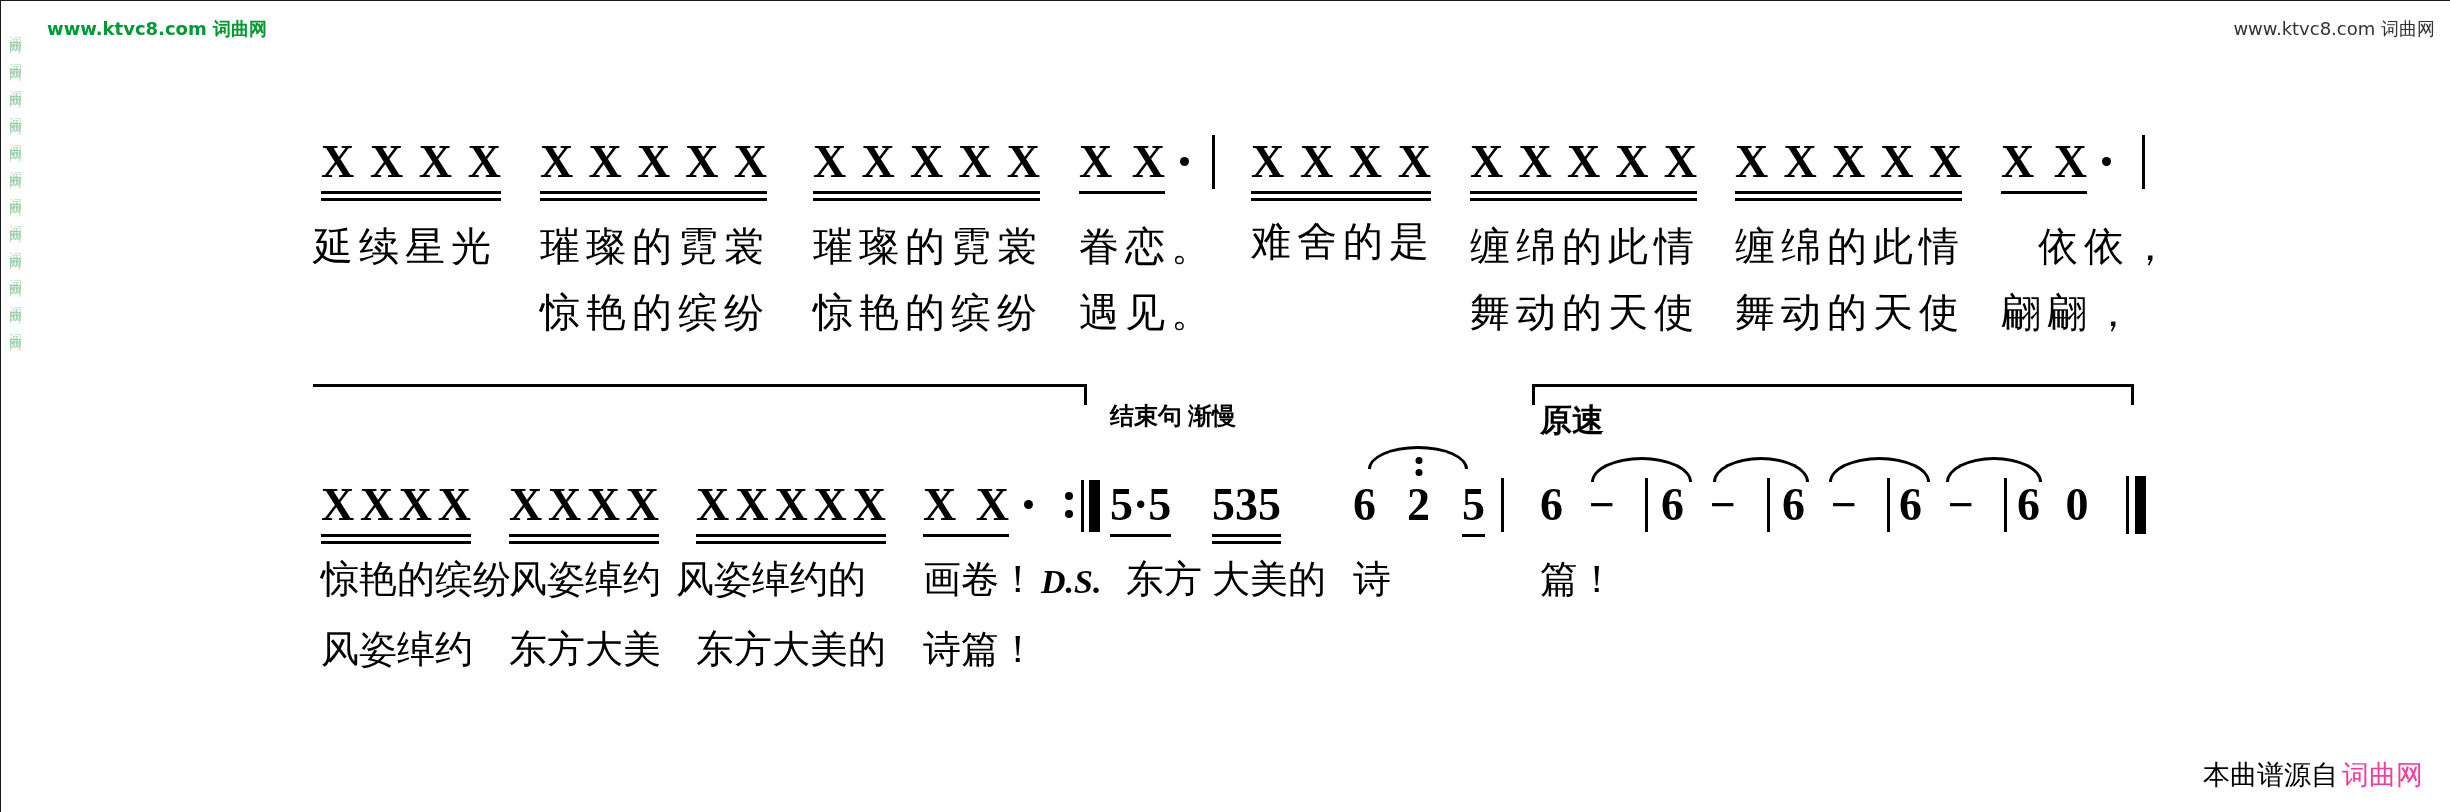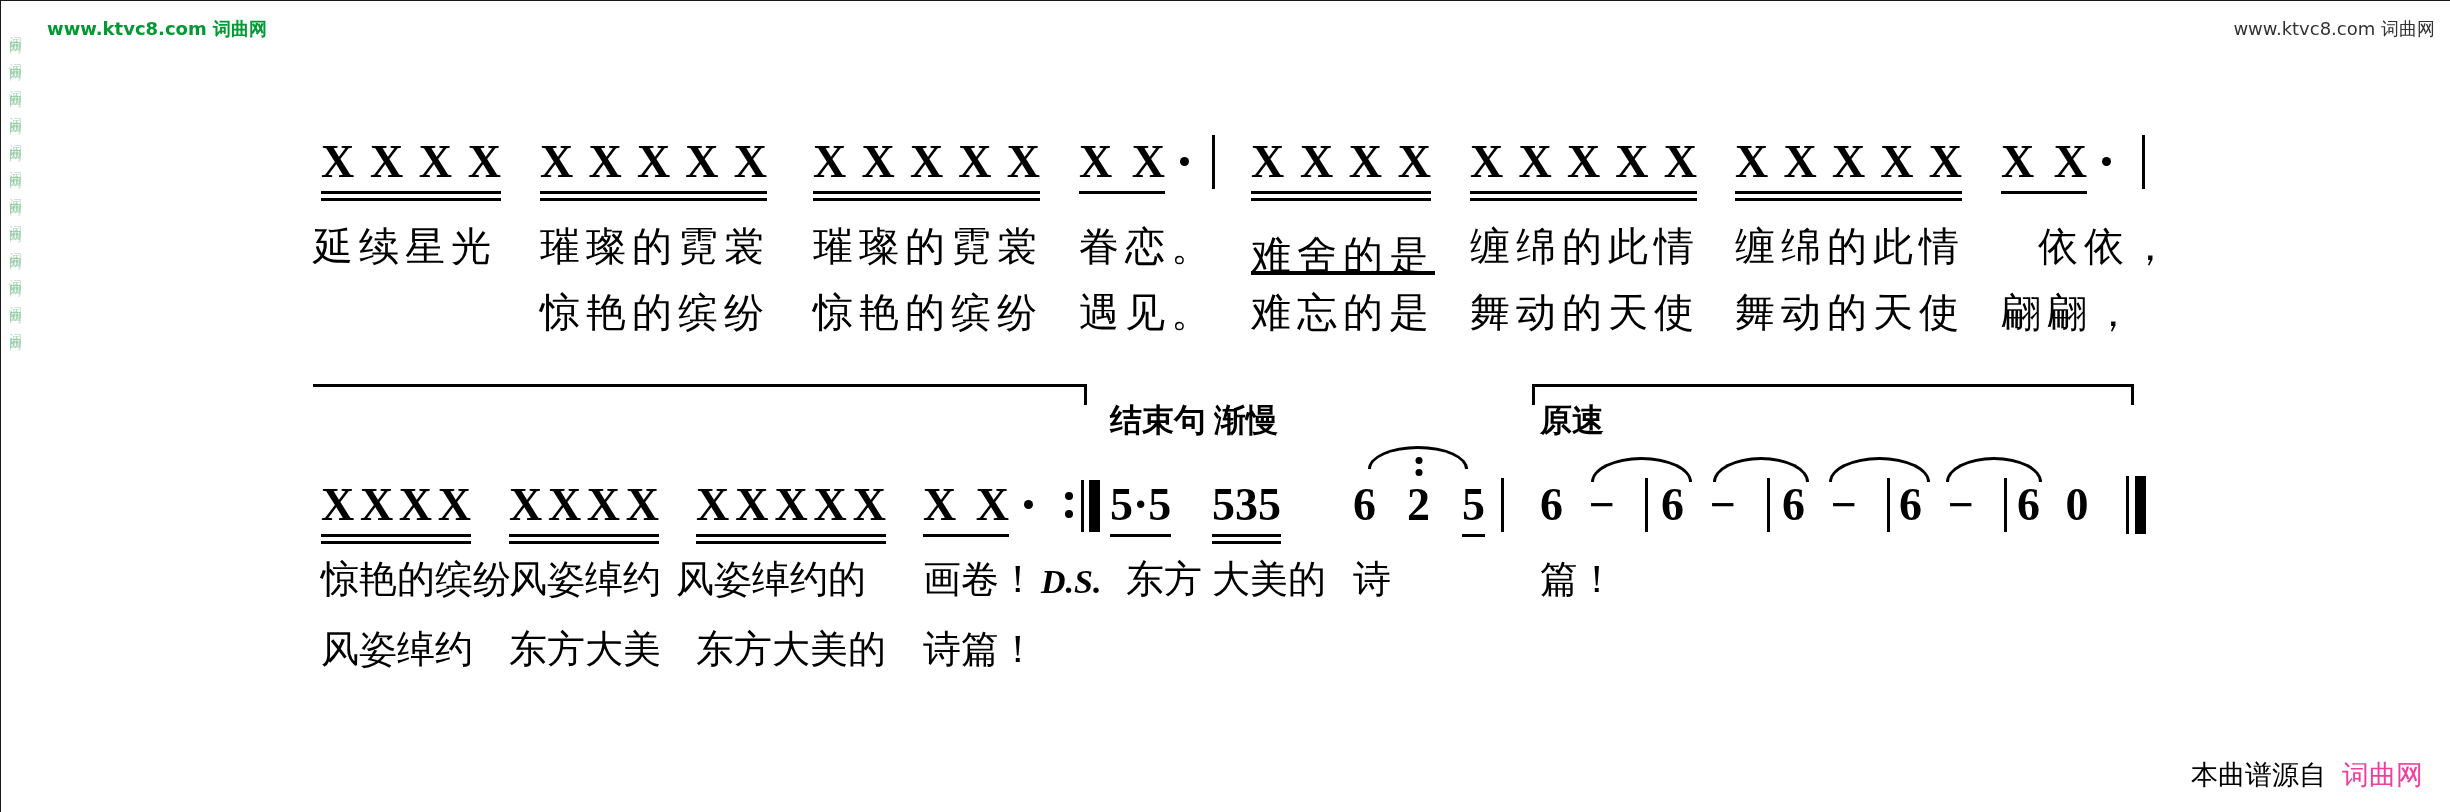--- a/index.html
+++ b/index.html
@@ -17,21 +17,21 @@
 .numgroup{font-weight:bold;font-size:46px;line-height:1;height:48px;word-spacing:14px;white-space:nowrap}
 .ndot{position:absolute;width:7px;height:7px;border-radius:50%;background:#000;left:50%;transform:translateX(-50%)}
 .rdot{border-radius:50%;background:#000}
 .bar{background:#000}
 .bracket{border-top:3px solid #000;height:0}
 .tick{position:absolute;top:0;width:3px;height:18px;background:#000}
 .arc{border:3px solid #000;border-bottom:none;border-radius:50% 50% 0 0 / 100% 100% 0 0}
 .slabel{white-space:nowrap;line-height:1.1}
 .lyric{white-space:nowrap;line-height:1.1}
 .footer{position:absolute;right:28px;bottom:20px;font-size:27px;white-space:nowrap}
-.footer .site{margin-left:16px;cursor:pointer}
+.footer .site{margin-left:4px;cursor:pointer}
 </style>
 </head>
 <body>
 
 <div class="page">
   <div class="hdr hdr-left" style="color: rgb(0, 153, 51);">www.ktvc8.com 词曲网</div>
   <div class="hdr hdr-right" style="color: rgb(51, 51, 51);">www.ktvc8.com 词曲网</div>
   <div class="watermark" id="wm" style="color: rgba(90, 175, 115, 0.4);">词曲网 词曲网 词曲网 词曲网 词曲网 词曲网 词曲网 词曲网 词曲网 词曲网 词曲网 词曲网 </div>
   <div id="score">
       <div class="xgroup" style="left: 320px; top: 138px; width: 180px;">
@@ -157,35 +157,34 @@
       </div>
       <div class="bracket" style="left: 1531px; top: 383px; width: 602px; height: 0px;">
         <i class="tick" style="left: 0px;"></i>
         <i class="tick" style="right: 0px;"></i>
       </div>
       <div class="arc" style="left: 1367px; top: 445px; width: 94px; height: 20px;"></div>
       <div class="arc" style="left: 1590px; top: 456px; width: 95px; height: 22px;"></div>
       <div class="arc" style="left: 1712px; top: 456px; width: 90px; height: 22px;"></div>
       <div class="arc" style="left: 1828px; top: 456px; width: 95px; height: 22px;"></div>
       <div class="arc" style="left: 1945px; top: 456px; width: 90px; height: 22px;"></div>
-      <div class="slabel" style="left: 1109px; top: 402px; font-size: 32px; font-weight: bold;">结束句 渐慢</div>
+      <div class="slabel" style="left: 1109px; top: 402px; font-size: 24px; font-weight: bold;">结束句 渐慢</div>
       <div class="slabel" style="left: 1539px; top: 402px; font-size: 32px; font-weight: bold;">原速</div>
       <div class="slabel" style="left: 1040px; top: 562px; font-size: 34px; font-weight: bold; font-style: italic;">D.S.</div>
       <div class="lyric" style="left: 312px; top: 224px; font-size: 40px; letter-spacing: 6px;">延续星光</div>
       <div class="lyric" style="left: 539px; top: 224px; font-size: 40px; letter-spacing: 6px;">璀璨的霓裳</div>
       <div class="lyric" style="left: 812px; top: 224px; font-size: 40px; letter-spacing: 6px;">璀璨的霓裳</div>
       <div class="lyric" style="left: 1078px; top: 224px; font-size: 40px; letter-spacing: 6px;">眷恋。</div>
-      <div class="lyric" style="left: 1250px; top: 233px; font-size: 40px; letter-spacing: 6px; text-decoration: underline;">难舍的是</div>
+      <div class="lyric" style="left: 1250px; top: 219px; font-size: 40px; letter-spacing: 6px;">难舍的是</div>
       <div class="lyric" style="left: 1469px; top: 224px; font-size: 40px; letter-spacing: 6px;">缠绵的此情</div>
       <div class="lyric" style="left: 1734px; top: 224px; font-size: 40px; letter-spacing: 6px;">缠绵的此情</div>
       <div class="lyric" style="left: 2000px; top: 224px; font-size: 40px; letter-spacing: 6px; margin-left: 37px;">依依，</div>
       <div class="lyric" style="left: 539px; top: 290px; font-size: 40px; letter-spacing: 6px;">惊艳的缤纷</div>
       <div class="lyric" style="left: 812px; top: 290px; font-size: 40px; letter-spacing: 6px;">惊艳的缤纷</div>
       <div class="lyric" style="left: 1078px; top: 290px; font-size: 40px; letter-spacing: 6px;">遇见。</div>
-      <div class="lyric" style="left: 1250px; top: 290px; font-size: 40px; letter-spacing: 6px;">难忘的是</div>
       <div class="lyric" style="left: 1469px; top: 290px; font-size: 40px; letter-spacing: 6px;">舞动的天使</div>
       <div class="lyric" style="left: 1734px; top: 290px; font-size: 40px; letter-spacing: 6px;">舞动的天使</div>
       <div class="lyric" style="left: 2000px; top: 290px; font-size: 40px; letter-spacing: 6px;">翩翩，</div>
       <div class="lyric" style="left: 320px; top: 558px; font-size: 38px; letter-spacing: 0px;">惊艳的缤纷</div>
       <div class="lyric" style="left: 508px; top: 558px; font-size: 38px; letter-spacing: 0px;">风姿绰约</div>
       <div class="lyric" style="left: 675px; top: 558px; font-size: 38px; letter-spacing: 0px;">风姿绰约的</div>
       <div class="lyric" style="left: 922px; top: 558px; font-size: 38px; letter-spacing: 0px;">画卷！</div>
       <div class="lyric" style="left: 1125px; top: 558px; font-size: 38px; letter-spacing: 0px;">东方</div>
       <div class="lyric" style="left: 1211px; top: 558px; font-size: 38px; letter-spacing: 0px;">大美的</div>
       <div class="lyric" style="left: 1352px; top: 558px; font-size: 38px; letter-spacing: 0px;">诗</div>

